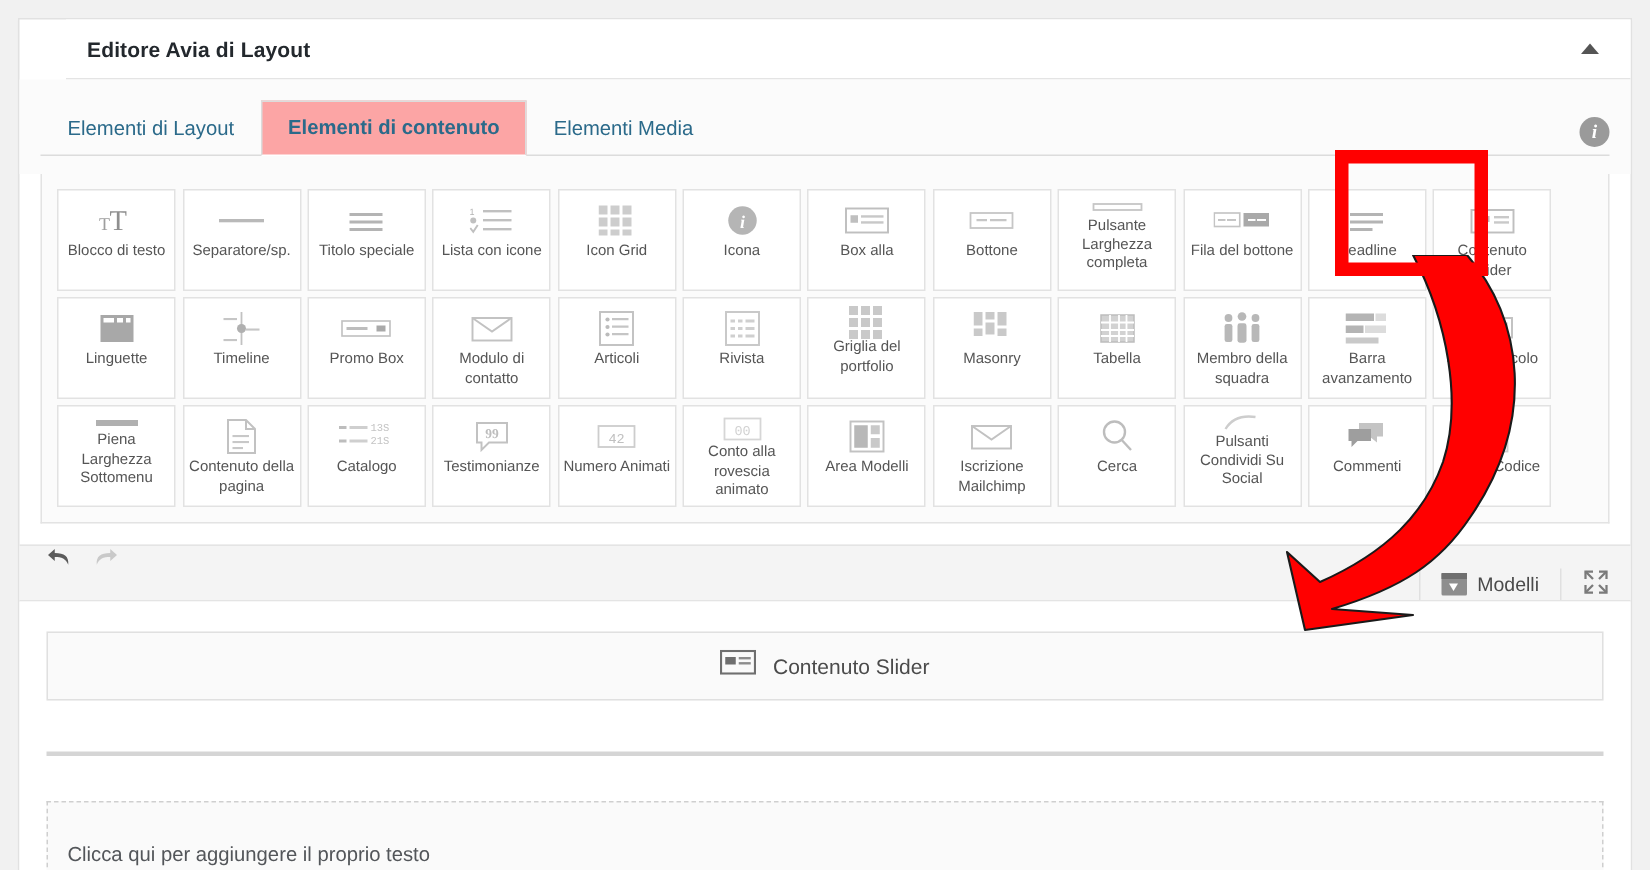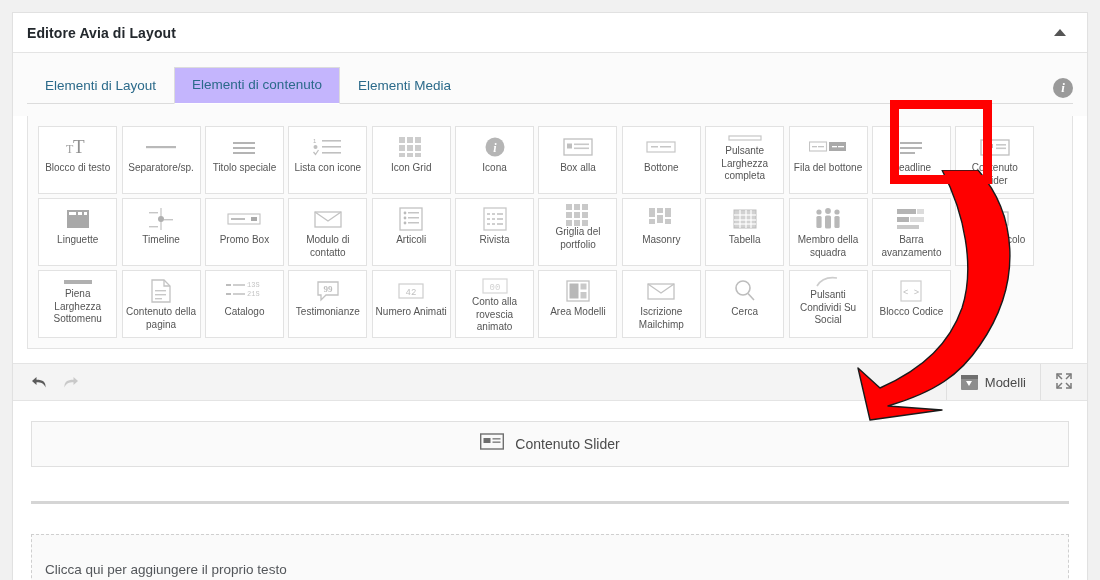--- a/index.html
+++ b/index.html
@@ -21,20 +21,21 @@
     box-shadow: 0 1px 1px rgba(0,0,0,.04);
   }
 
   
   .panel-head {
     height: 40px;
     border-bottom: 1px solid #e4e4e4;
     display: flex; align-items: center;
     padding: 0 14px;
     background: #fff;
+    margin-left: 31px;
   }
   .panel-title {
     font-size: 14px; font-weight: bold; color: #23282d;
     letter-spacing: .1px;
   }
   .collapse-toggle {
     margin-left: auto;
     width: 26px; height: 26px;
     display: flex; align-items: center; justify-content: center;
     cursor: pointer;
@@ -63,24 +64,25 @@
     color: #2b6a8a;
     padding: 9px 17px 10px 17px;
     border: 1px solid transparent;
     border-bottom: none;
     margin-bottom: -1px;
     cursor: pointer;
     white-space: nowrap;
     line-height: 16px;
   }
   .tab.active {
-    background: #c4b5fd;
+    background: #fca5a5;
     border-color: #dcdcdc;
     border-bottom: 1px solid #fff;
     color: #2b6a8a;
+    font-weight: bold;
   }
   .info-badge {
     margin-left: auto;
     margin-bottom: 5px;
     width: 20px; height: 20px; border-radius: 50%;
     background: #9a9a9a;
     color: #fff;
     font-family: "Liberation Serif", serif;
     font-style: italic; font-weight: bold;
     font-size: 13px;
@@ -128,21 +130,21 @@
     white-space: nowrap;
   }
   .el-label.wrap { white-space: normal; }
 
   
   .editor-toolbar {
     height: 38px;
     background: #f4f4f4;
     border-top: 1px solid #e4e4e4;
     border-bottom: 1px solid #e4e4e4;
-    display: flex; align-items: stretch;
+    display: flex; align-items: stretch; flex-direction: column;
   }
   .hist-btns {
     display: flex; align-items: center;
     padding-left: 18px; gap: 14px;
   }
   .hist-btn { cursor: pointer; display: flex; align-items: center; }
   .toolbar-right { margin-left: auto; display: flex; align-items: stretch; }
   .tb-btn {
     display: flex; align-items: center; gap: 7px;
     padding: 0 14px;
@@ -630,20 +632,29 @@
           </div>
           <div class="el-label wrap">Cerca</div>
         </div>
         <div class="el-cell">
           <div class="el-icon" style="height:14px;margin-top:4px;">
             <svg width="26" height="12" viewBox="0 0 26 12">
                 <path d="M2 10 Q8 0 22 2" fill="none" stroke="#cdcdcd" stroke-width="1.6"></path>
               </svg>
           </div>
           <div class="el-label wrap">Pulsanti Condividi Su Social</div>
+        </div>
+        <div class="el-cell">
+          <div class="el-icon">
+            <svg width="26" height="22" viewBox="0 0 26 22">
+                <path d="M8 2 H24 V11 H20 V15 L15 11 H8 Z" fill="#c4c4c4"></path>
+                <path d="M1 6 H16 V14 H7 L3 18 V14 H1 Z" fill="#9e9e9e"></path>
+              </svg>
+          </div>
+          <div class="el-label wrap">Commenti</div>
         </div>
         <div class="el-cell">
           <div class="el-icon">
             <svg width="22" height="22" viewBox="0 0 22 22">
                 <rect x="1" y="1" width="20" height="20" fill="none" stroke="#cdcdcd" stroke-width="1.2"></rect>
                 <text x="11" y="15" text-anchor="middle" font-family="Liberation Mono, monospace" font-size="9" fill="#c0c0c0">&lt; &gt;</text>
               </svg>
           </div>
           <div class="el-label wrap">Blocco Codice</div>
         </div>

